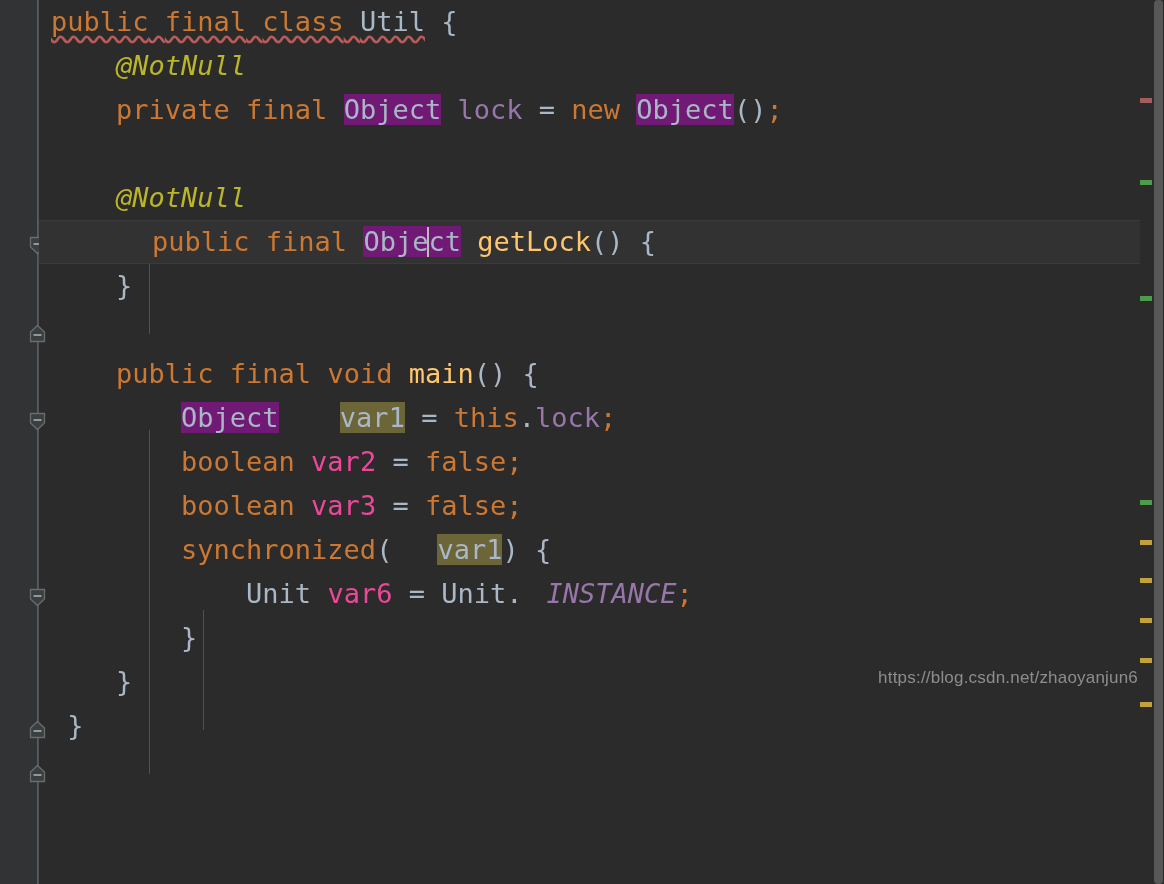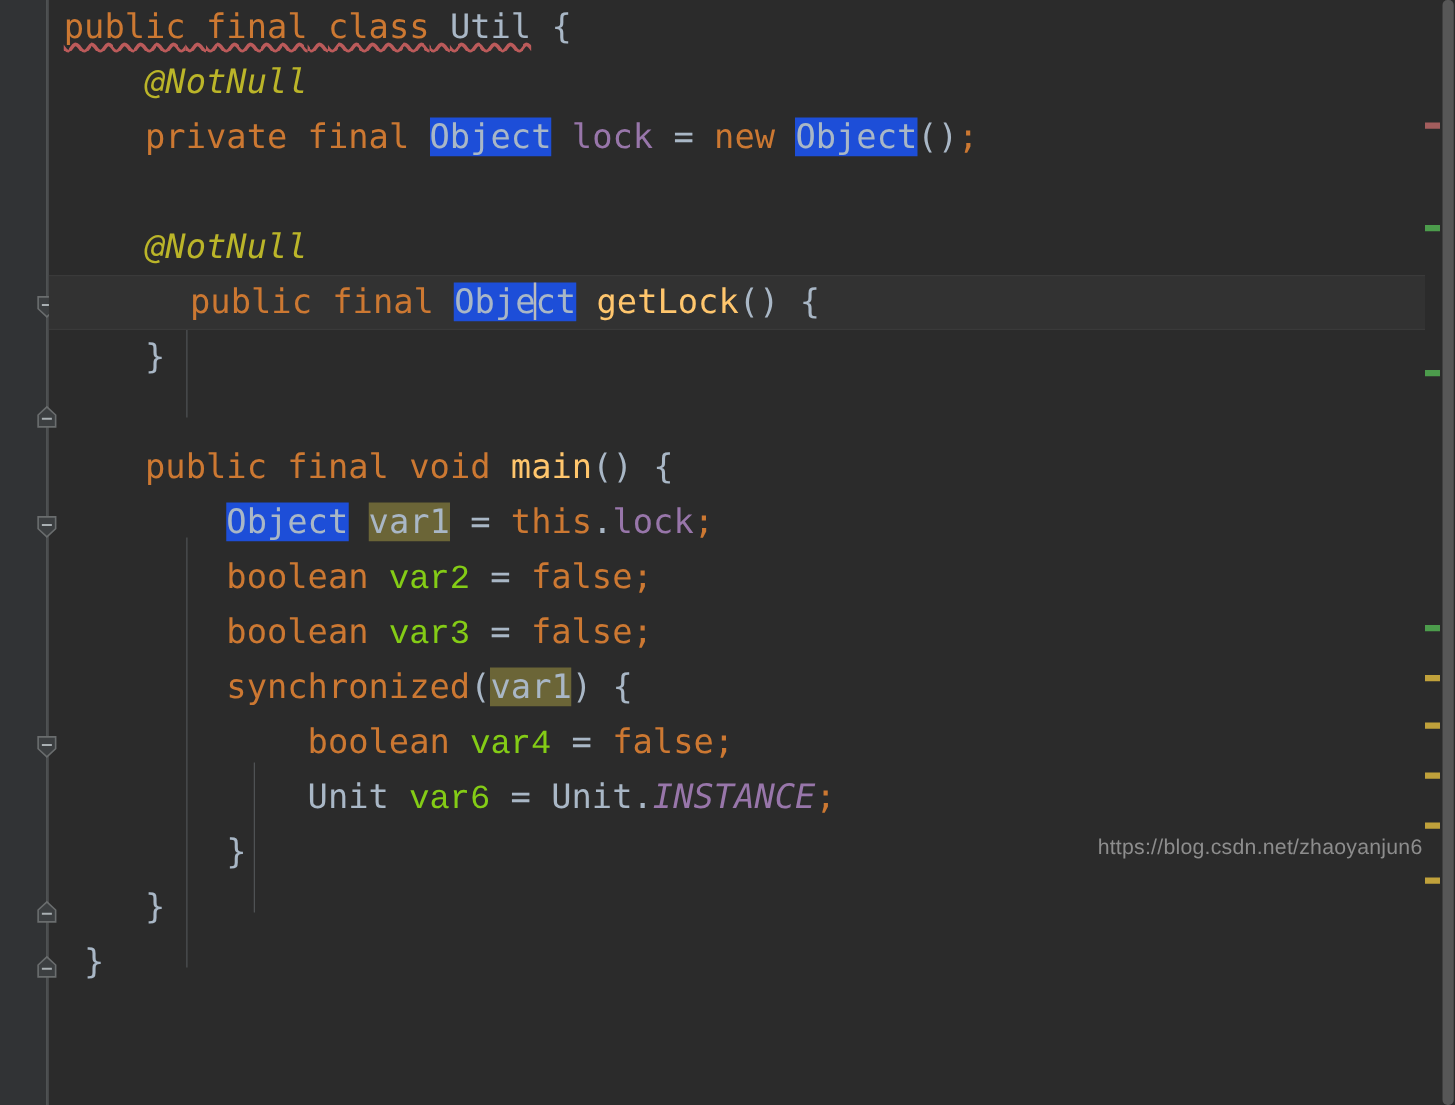--- a/index.html
+++ b/index.html
@@ -74,29 +74,29 @@
     position:absolute;width:1px;background:#4f5254;
   }
 
   
   .kw      {color:#cc7832;}               
   .type    {color:#a9b7c6;}               
   .cls     {color:#a9b7c6;}
   .anno    {color:#bbb529;font-style:italic;}               
   .field   {color:#9876aa;}               
   .method  {color:#ffc66d;}
-  .localvar{color:#a9b7c6;}
-  .var-gray{color:#84cc16;font-family:Liberation Mono, monospace;}               
+  .localvar{color:#a9b7c6;margin-left:45px;}
+  .var-gray{color:#ec4899;}               
   .punct   {color:#a9b7c6;}
   .semi    {color:#cc7832;}
   .op      {color:#a9b7c6;}
-  .static-it{color:#9876aa;font-style:italic;}
-
-  
-  .hl-green{background:#1d4ed8;}          
+  .static-it{color:#9876aa;font-style:italic;margin-left:24px;}
+
+  
+  .hl-green{background:#701a75;}          
   .hl-olive{background:#6b6537;}          
 
   
   .squiggle{
     position:relative;
     text-decoration: underline wavy #bb5a5a;
     text-decoration-skip-ink:none;
     text-underline-offset:4px;
   }
 
@@ -193,21 +193,20 @@
     <div class="line">    <span class="kw">public</span> <span class="kw">final</span> <span class="kw">void</span> <span class="method">main</span><span class="punct">()</span> <span class="punct">{</span></div>
 
     <div class="line">        <span class="type hl-green">Object</span> <span class="localvar hl-olive">var1</span> <span class="op">=</span> <span class="kw">this</span><span class="punct">.</span><span class="field">lock</span><span class="semi">;</span></div>
 
     <div class="line">        <span class="kw">boolean</span> <span class="var-gray">var2</span> <span class="op">=</span> <span class="kw">false</span><span class="semi">;</span></div>
 
     <div class="line">        <span class="kw">boolean</span> <span class="var-gray">var3</span> <span class="op">=</span> <span class="kw">false</span><span class="semi">;</span></div>
 
     <div class="line">        <span class="kw">synchronized</span><span class="punct">(</span><span class="localvar hl-olive">var1</span><span class="punct">)</span> <span class="punct">{</span></div>
 
-    <div class="line">            <span class="kw">boolean</span> <span class="var-gray">var4</span> <span class="op">=</span> <span class="kw">false</span><span class="semi">;</span></div>
 
     <div class="line">            <span class="type">Unit</span> <span class="var-gray">var6</span> <span class="op">=</span> <span class="type">Unit</span><span class="punct">.</span><span class="static-it">INSTANCE</span><span class="semi">;</span></div>
 
     <div class="line">        <span class="punct">}</span></div>
 
     <div class="line">    <span class="punct">}</span></div>
 
     <div class="line"> <span class="punct">}</span></div>
 
   </div>

